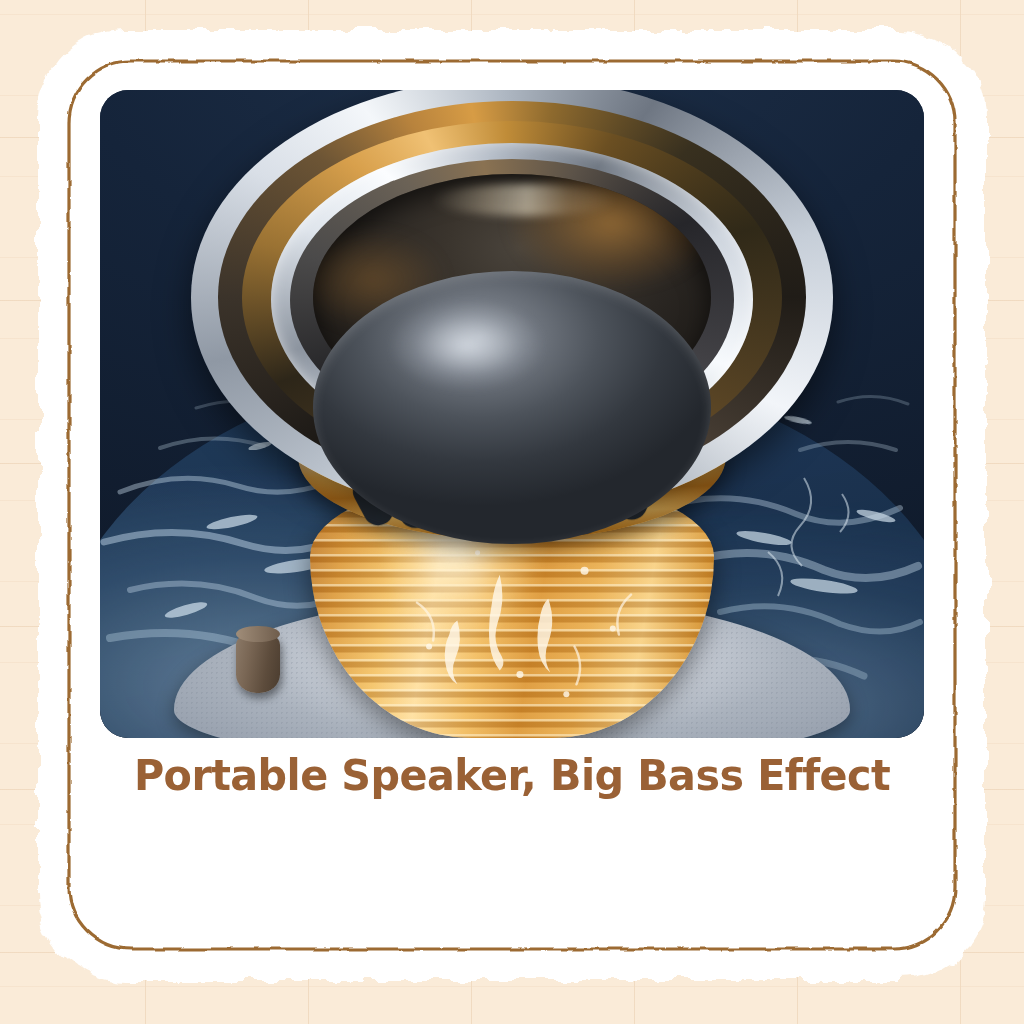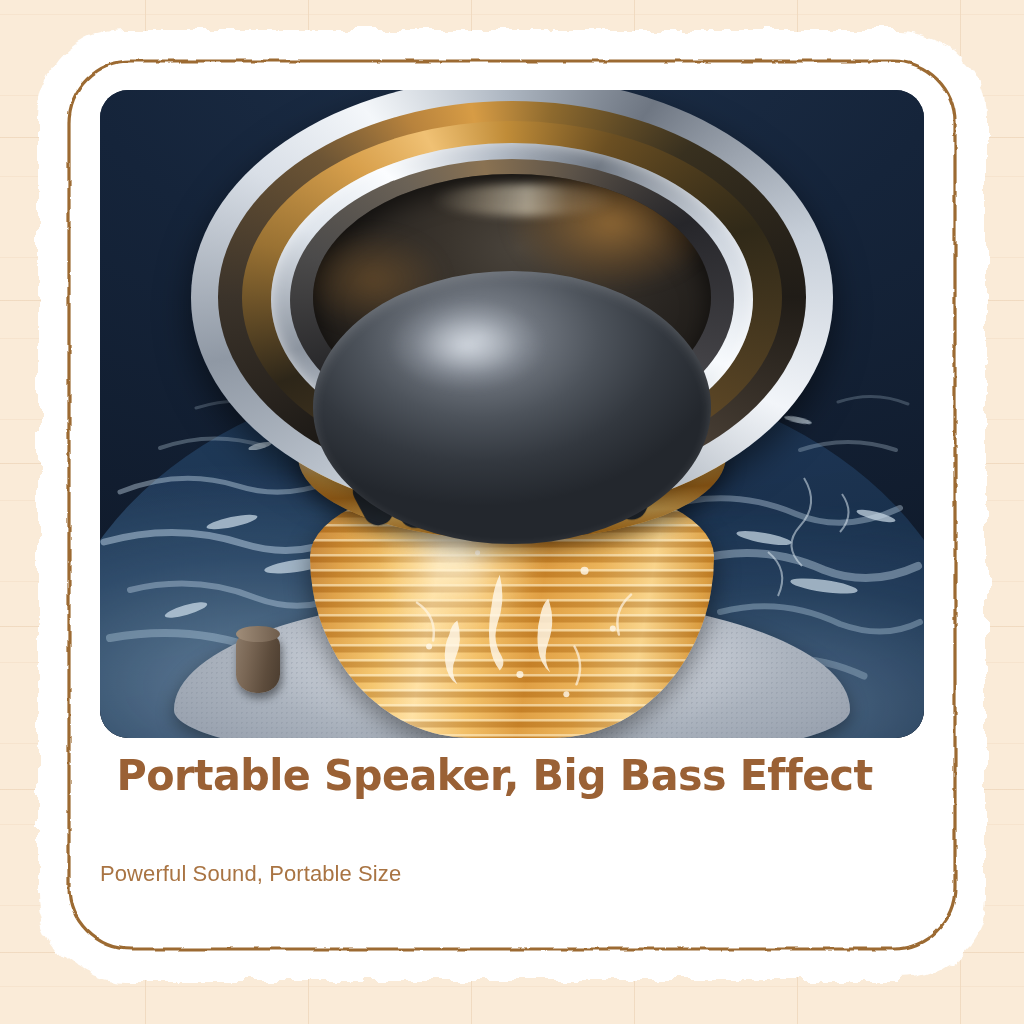--- a/index.html
+++ b/index.html
@@ -255,21 +255,21 @@
   .cone-topglint{
     position:absolute;left:30%;top:4%;width:46%;height:13%;
     border-radius:50%;
     background:linear-gradient(90deg, rgba(255,255,255,0) 0%, rgba(244,228,196,.34) 30%, rgba(255,246,222,.52) 52%, rgba(230,205,165,.22) 74%, rgba(255,255,255,0) 100%);
     filter:blur(4px);
   }
 
   
   #caption{
     position:absolute;left:100px;top:752px;width:824px;
-    text-align:left;
+    text-align:center;
   }
   #title{
     margin:0;
     font-family:"DejaVu Sans", sans-serif;
     font-weight:700;
     font-size:43px;
     letter-spacing:-0.6px;
     color:#9a6135;
     line-height:1.1;
     transform:scaleX(.96);
@@ -431,16 +431,15 @@
         <div class="cone-topglint"></div>
       </div>
       <div class="cone-dome"></div>
       <div class="cone-dome-hl"></div>
     </div>
 
   </div>
 
   <div id="caption">
     <h1 id="title">Portable Speaker, Big Bass Effect</h1>
-    <p id="subtitle">Powerful Sound, Portable Size</p>
   </div>
 
 </div>
 
 </body></html>

